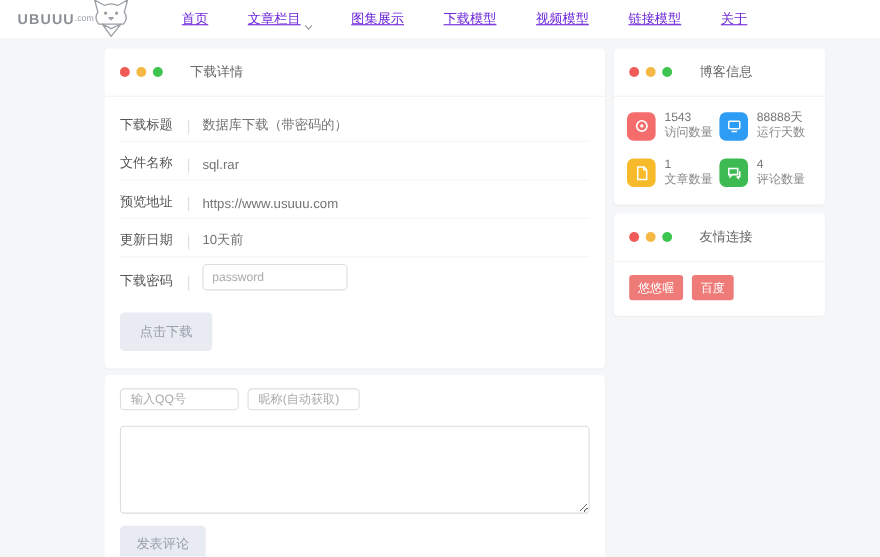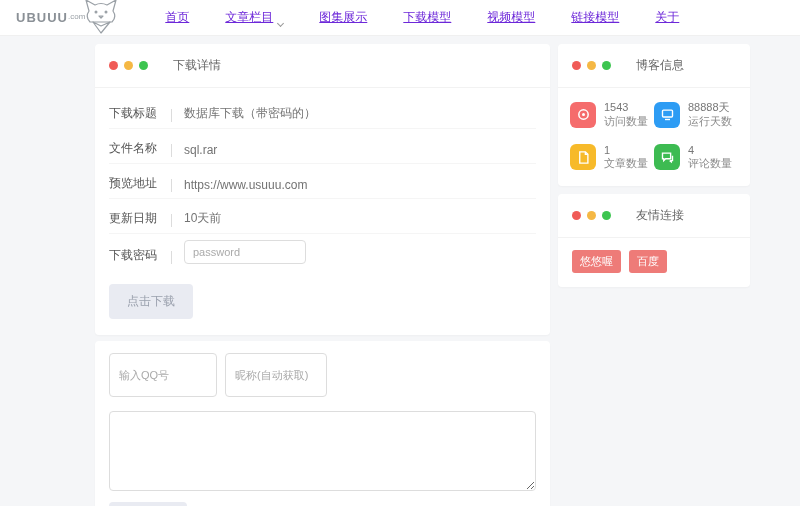--- a/index.html
+++ b/index.html
@@ -40,35 +40,35 @@
   
   .dl-body { padding:6px 14px 16px; }
   .dl-row {
     display:flex; align-items:flex-end; min-height:35px;
     border-bottom:1px solid #f5f5f5; padding:6px 0;
   }
   .dl-label { color:#555; min-width:52px; }
   .vsep { width:1px; height:13px; background:#dcdcdc; margin:0 12px 0 10px; }
   .dl-value { color:#737373; }
   .pwd-input {
-    width:122px; height:24px; border:1px solid #ddd; border-radius:4px;
+    width:132px; height:24px; border:1px solid #ddd; border-radius:4px;
     padding:0 8px; font-size:11px; color:#666; outline:none;
     font-family:"Liberation Sans","DejaVu Sans",sans-serif;
   }
   .pwd-input::placeholder, .mini-input::placeholder, .cmt-textarea::placeholder { color:#aaa; }
   .gray-btn {
     margin-top:14px; display:inline-block; background:#e9ebf2; color:#9aa0ad;
     border:none; border-radius:4px; padding:9px 18px; font-size:12px; cursor:pointer;
     font-family:"Liberation Sans","DejaVu Sans",sans-serif;
   }
   
   .cmt-body { padding:12px 14px 14px; }
   .cmt-inputs { display:flex; gap:8px; }
   .mini-input {
-    height:44px; border:1px solid #ddd; border-radius:4px; padding:0 9px;
+    height:20px; border:1px solid #ddd; border-radius:4px; padding:0 9px;
     font-size:11px; color:#666; outline:none;
     font-family:"Liberation Sans","DejaVu Sans",sans-serif;
   }
   .qq-input { width:108px; }
   .nick-input { width:102px; }
   .cmt-textarea {
     margin-top:14px; width:100%; height:80px; border:1px solid #ddd; border-radius:4px;
     padding:8px; font-size:12px; color:#666; outline:none; resize:both;
     font-family:"Liberation Sans","DejaVu Sans",sans-serif;
   }

